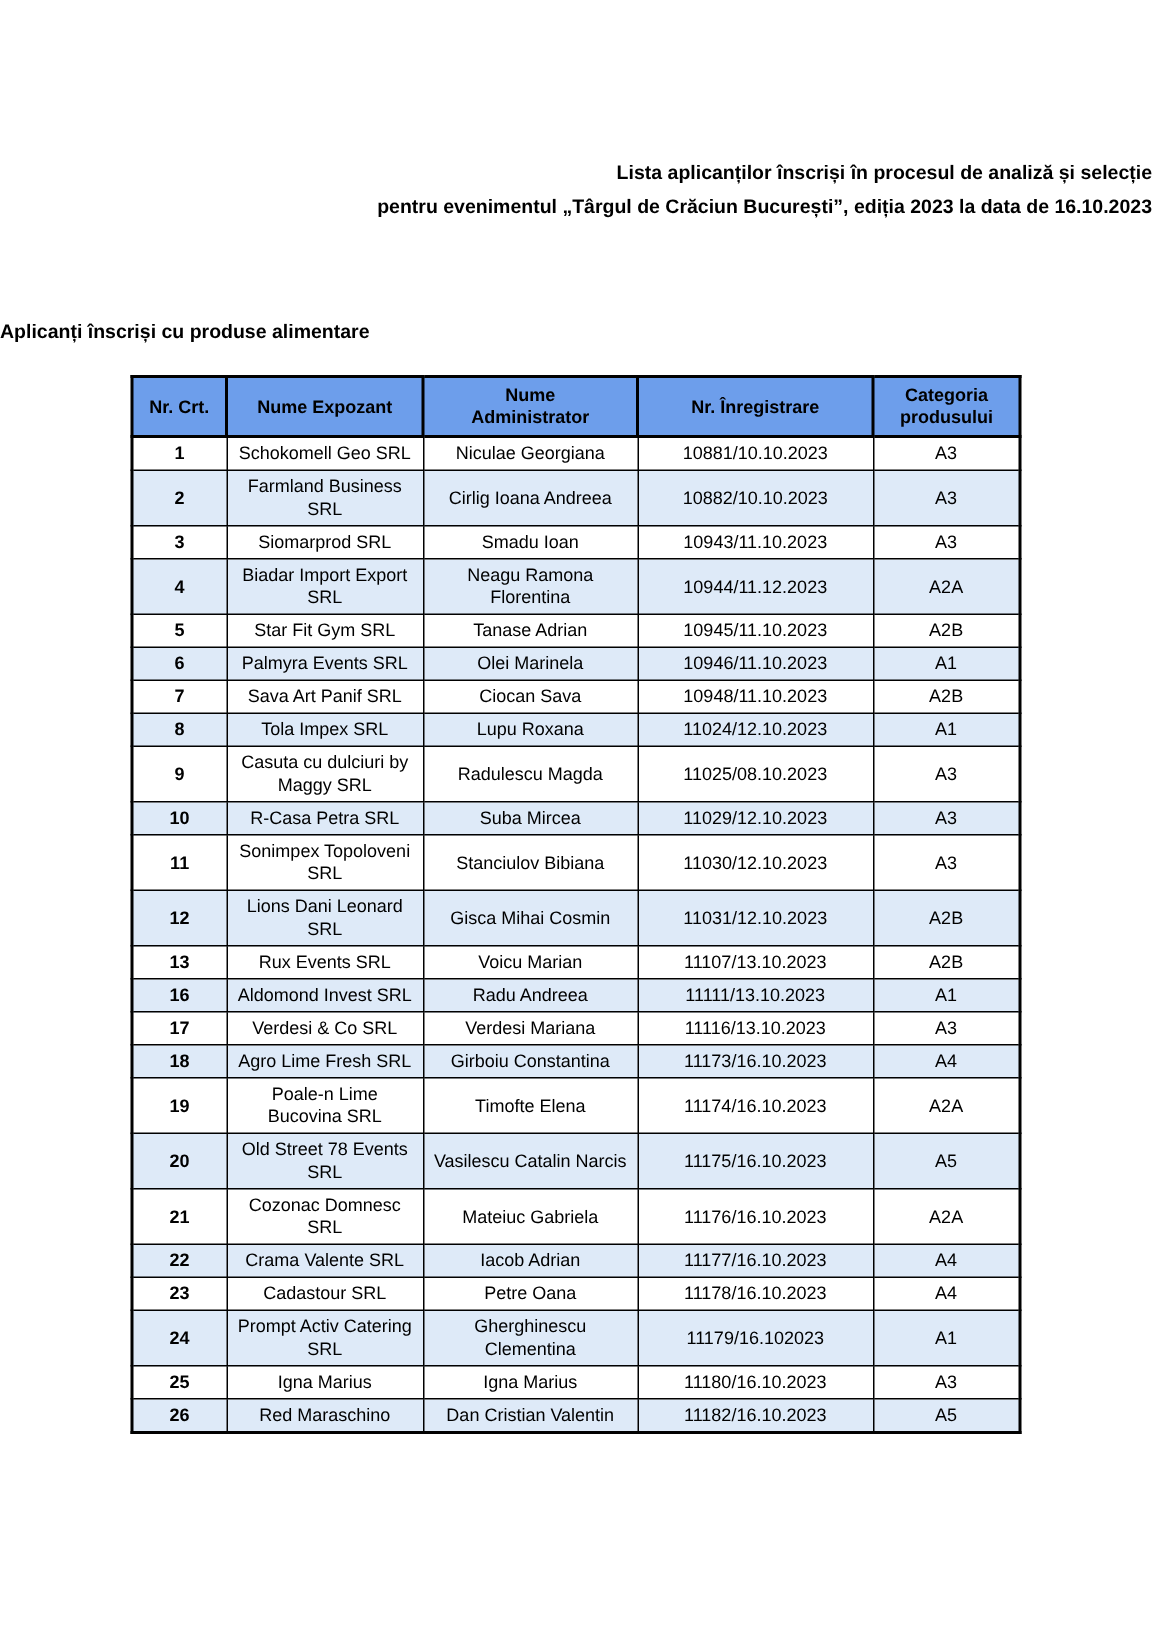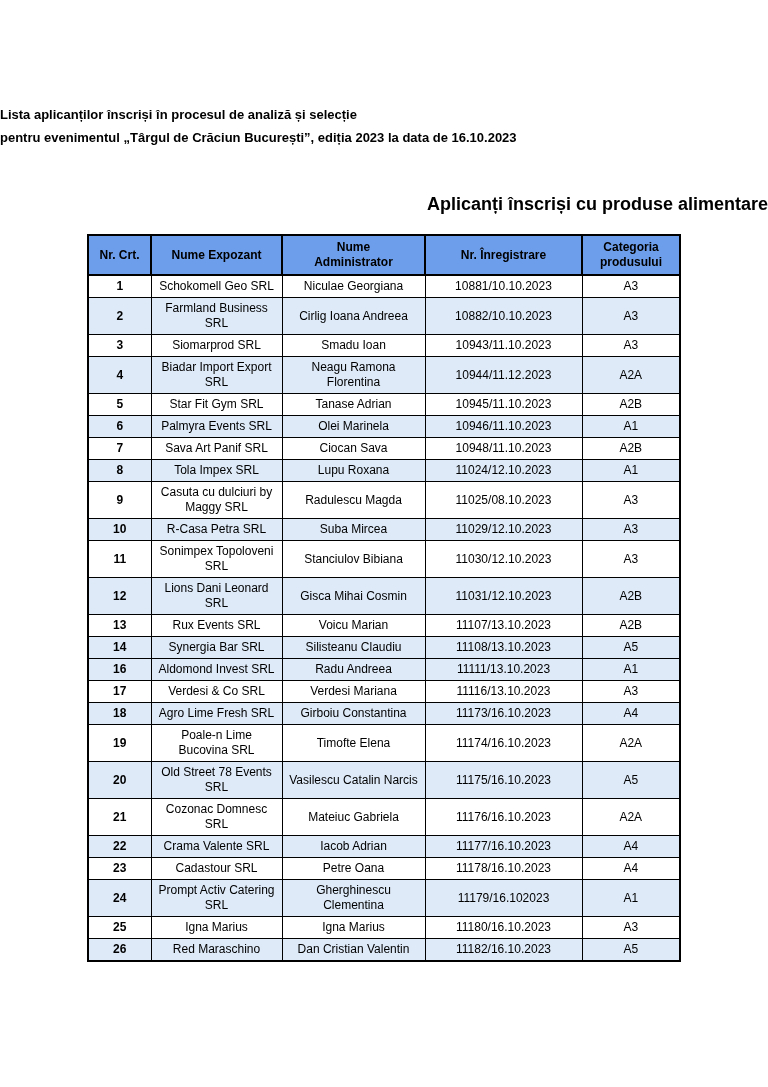--- a/index.html
+++ b/index.html
@@ -15,31 +15,31 @@
     font-family:"Liberation Sans", sans-serif;
     color:var(--text-color);
     overflow:hidden;
   }
   .page{
     width:768px;height:1087px;
     padding-top:103px;
     background:#ffffff;
   }
   .doc-title{
-    text-align:left;
+    text-align:right;
     font-weight:bold;
     font-size:13px;
     line-height:23px;
   }
   .section-title{
-    text-align:right;
-    font-weight:bold;
-    font-size:18px;
+    text-align:left;
+    font-weight:bold;
+    font-size:13px;
     line-height:23px;
-    margin-top:44px;
+    margin-top:60px;
   }
   table.applicants{
     width:592px;
     margin:18px auto 0 auto;
     border-collapse:collapse;
     table-layout:fixed;
     border:2px solid var(--border-color);
   }
   table.applicants th{
     background:var(--header-bg);
@@ -187,27 +187,20 @@
           <td>A2B</td>
         </tr>
         <tr>
           <td class="nr-cell">13</td>
           <td>Rux Events SRL</td>
           <td>Voicu Marian</td>
           <td>11107/13.10.2023</td>
           <td>A2B</td>
         </tr>
         <tr class="stripe">
-          <td class="nr-cell">14</td>
-          <td>Synergia Bar SRL</td>
-          <td>Silisteanu Claudiu</td>
-          <td>11108/13.10.2023</td>
-          <td>A5</td>
-        </tr>
-        <tr class="stripe">
           <td class="nr-cell">16</td>
           <td>Aldomond Invest SRL</td>
           <td>Radu Andreea</td>
           <td>11111/13.10.2023</td>
           <td>A1</td>
         </tr>
         <tr>
           <td class="nr-cell">17</td>
           <td>Verdesi &amp; Co SRL</td>
           <td>Verdesi Mariana</td>

